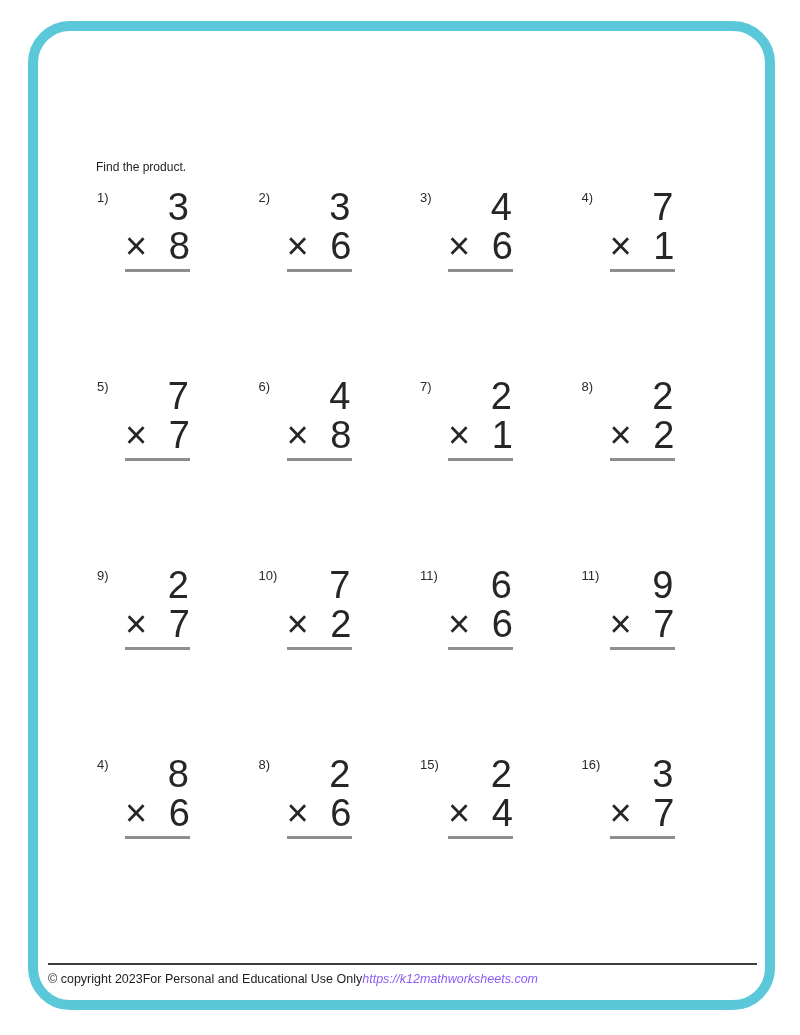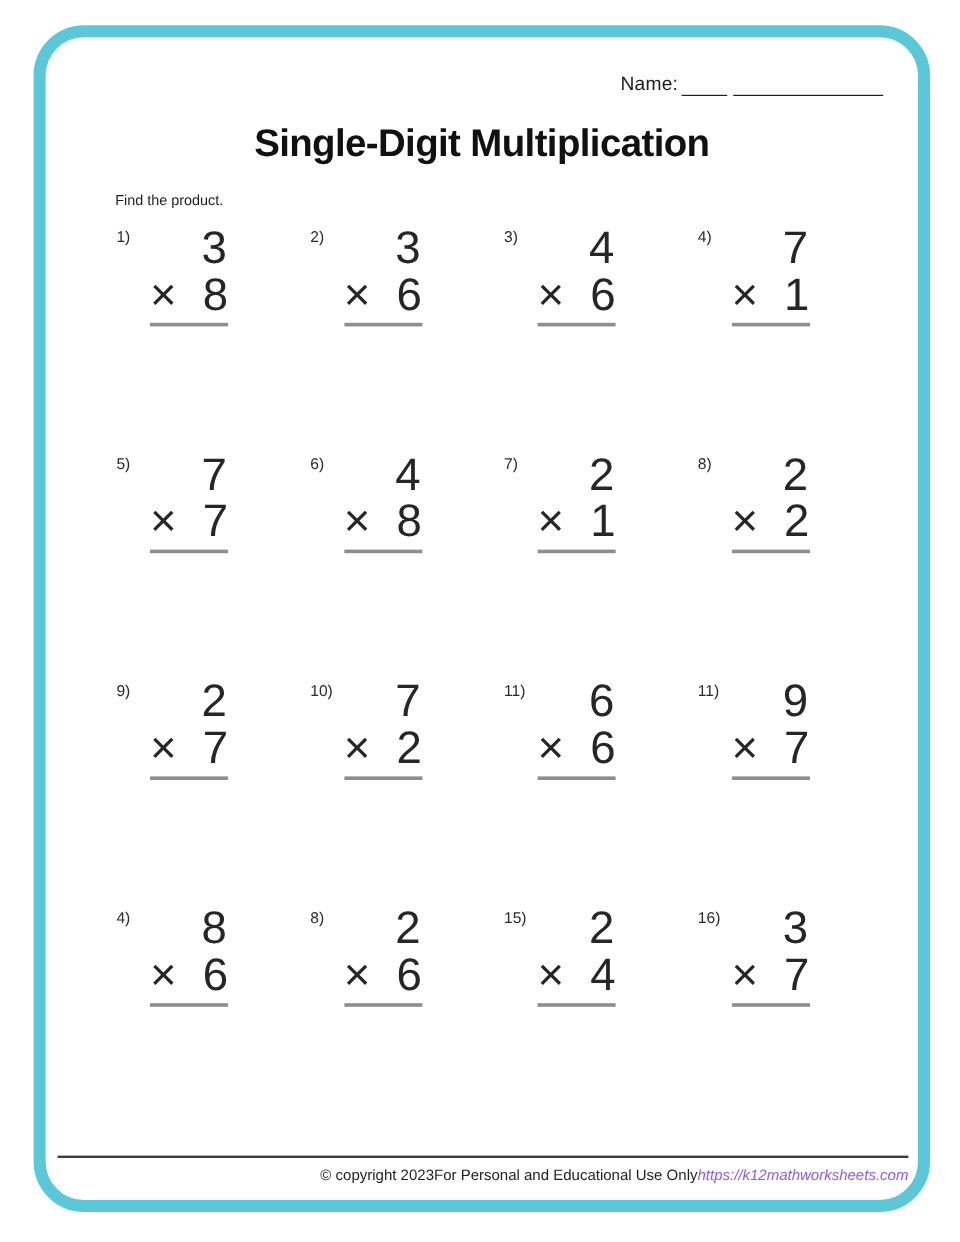--- a/index.html
+++ b/index.html
@@ -34,36 +34,30 @@
     text-align:right;font-size:38px;line-height:39px;height:39px;
     color:#262626;padding-right:1px;
   }
   .pbot{
     display:flex;justify-content:space-between;align-items:baseline;
     font-size:38px;line-height:39px;height:39px;color:#262626;
   }
   .ansline{border-bottom:3px solid #8e8e8e;margin-top:3px;width:100%;}
   
   .footer{position:absolute;left:48px;top:963px;width:709px;border-top:2px solid #3d3d3d;}
-  .footer-row{display:flex;justify-content:flex-end;margin-top:7px;font-size:12.5px;color:#1e1e1e;}
+  .footer-row{display:flex;justify-content:flex-start;margin-top:7px;font-size:12.5px;color:#1e1e1e;}
   .footer-row a{color:#8b5cf6;text-decoration:none;font-style:italic;}
 </style>
 </head>
 <body>
 
 <div class="sheet">
   <div class="frame"></div>
 
-  <div class="name-row">
-    <span class="name-label">Name:</span>
-    <span class="name-line-seg1"></span>
-    <span class="name-line-seg2"></span>
-  </div>
-
-  <div class="title">Single-Digit Multiplication</div>
+
   <div class="instruction">Find the product.</div>
 
   <div class="problems">
     <div class="cell">
       <span class="plabel">1)</span>
       <div class="pbody">
           <div class="ptop">3</div>
       <div class="pbot">
             <span>×</span>
             <span>8</span>

